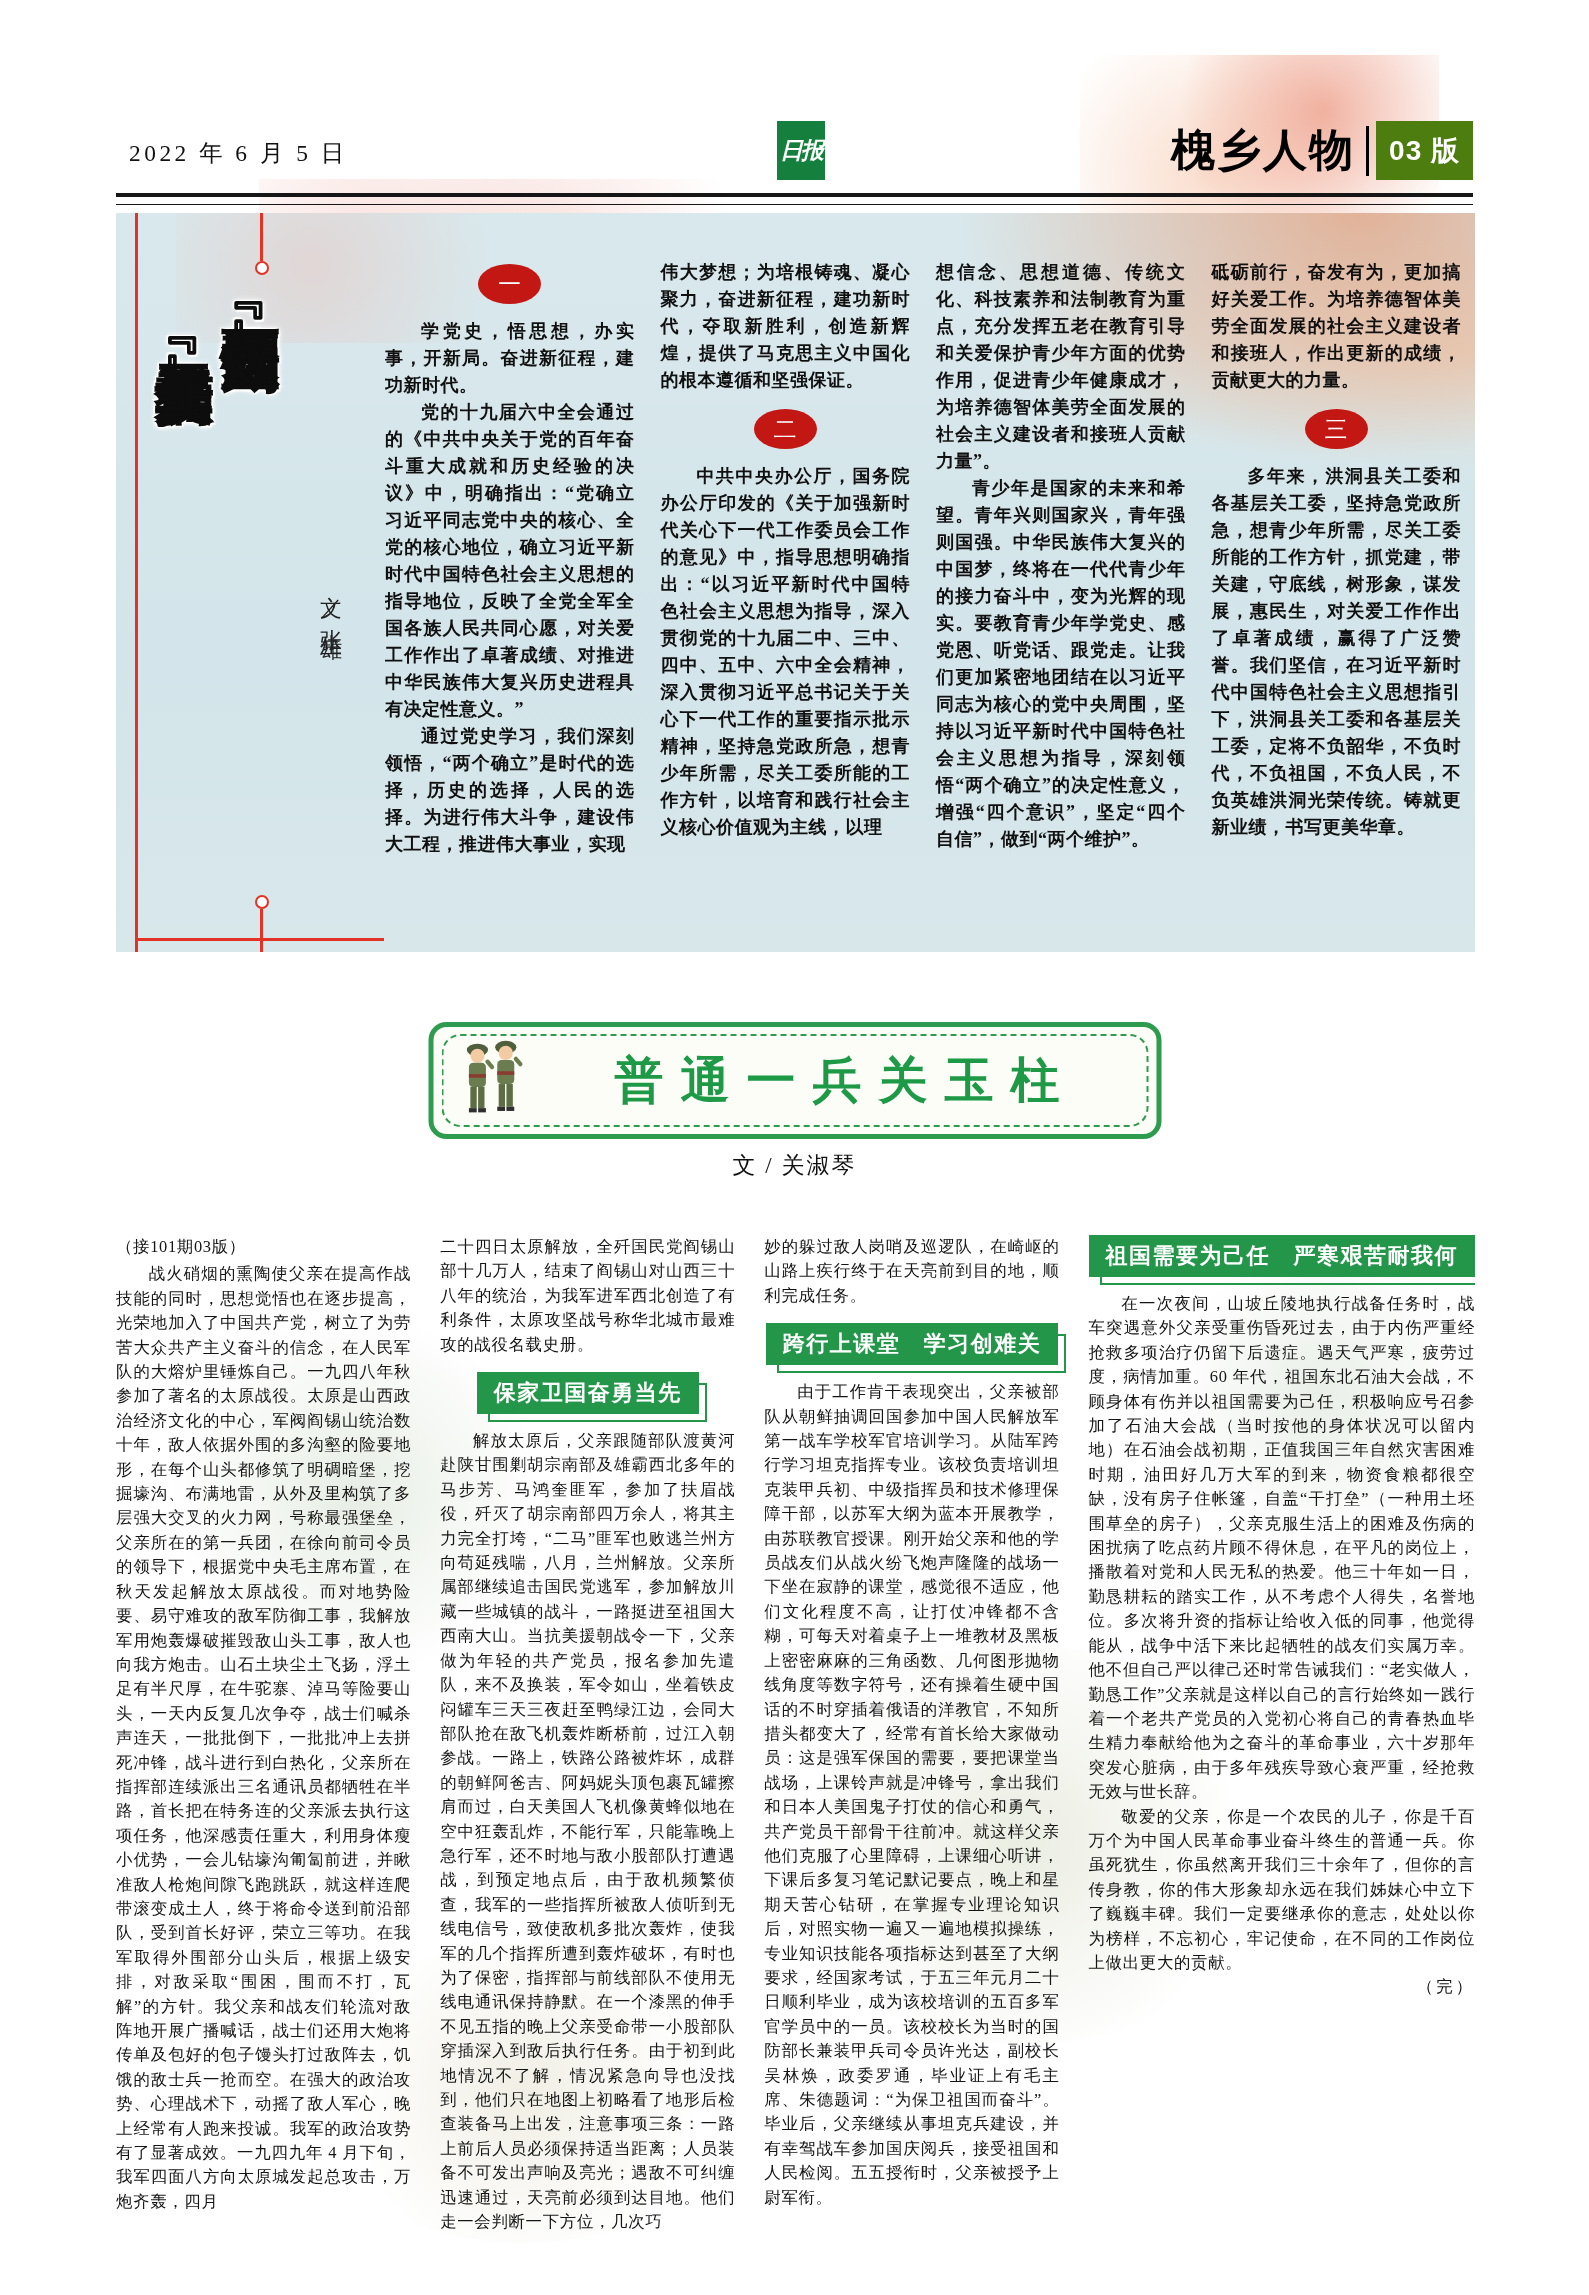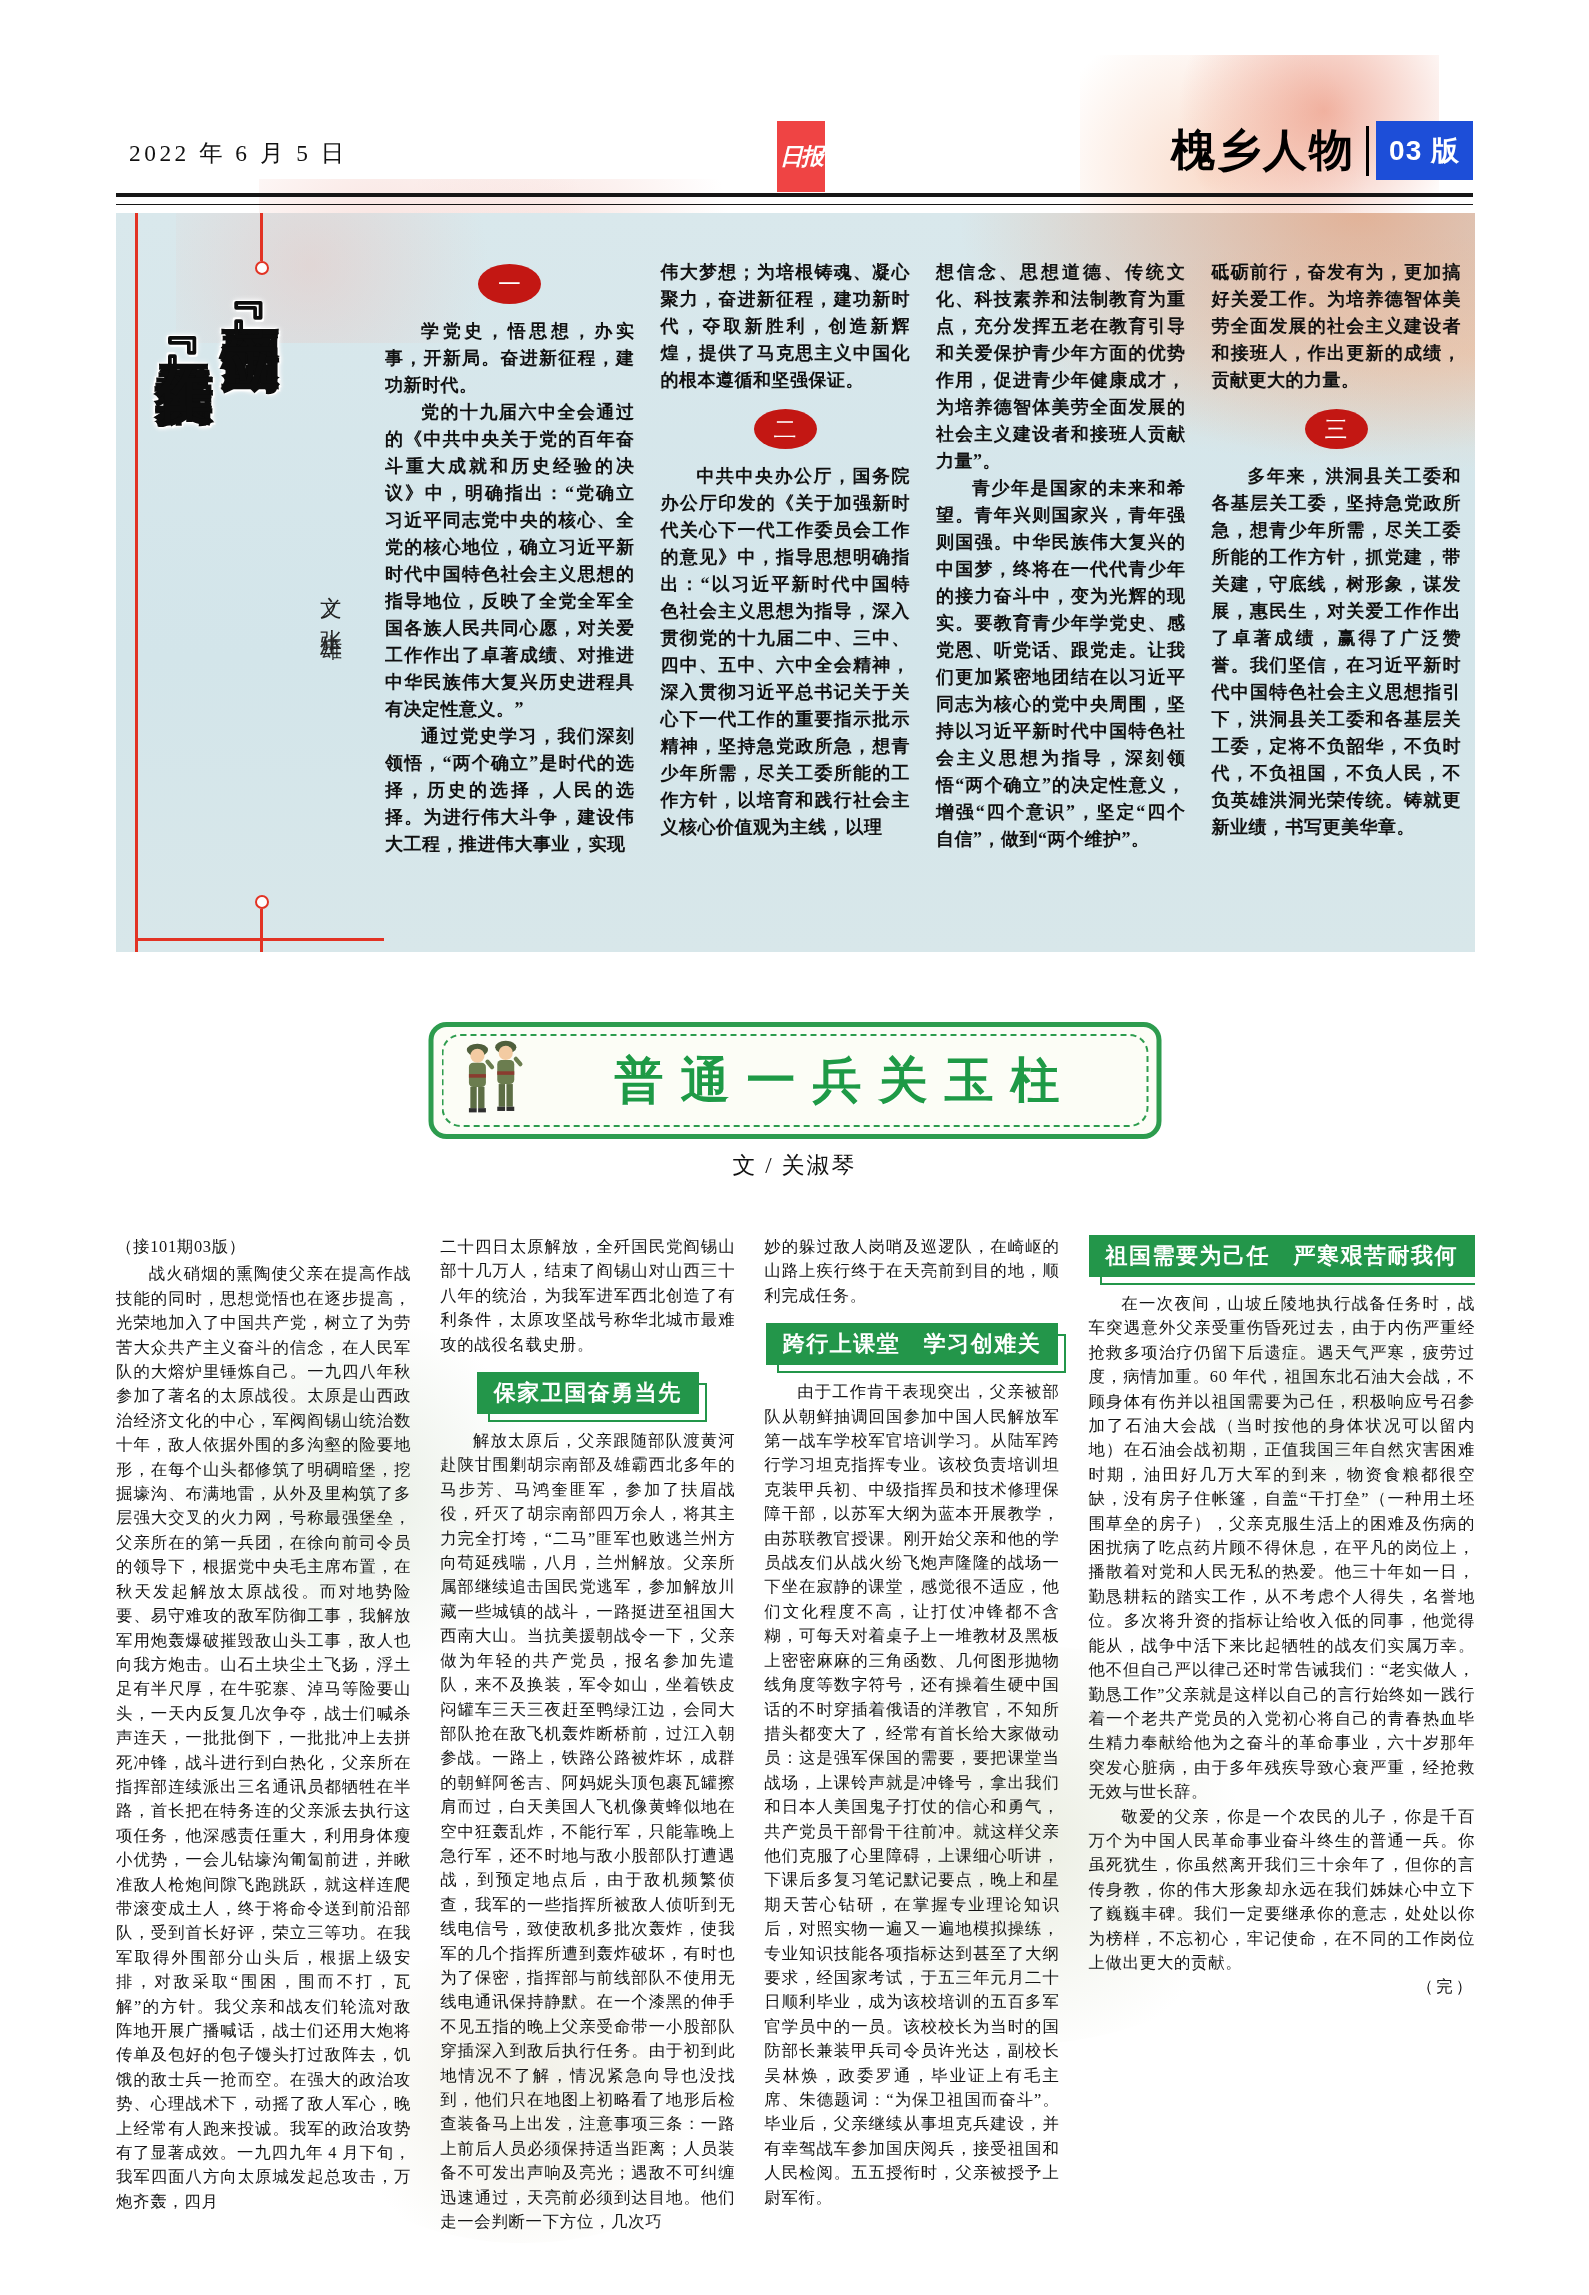--- a/index.html
+++ b/index.html
@@ -2,29 +2,29 @@
 <html style="font-size:8px"><head>
 <meta charset="utf-8">
 <style>
   html,body{margin:0;padding:0;background:#888;}
   .page{position:relative;width:1589px;height:2295px;background:#ffffff;overflow:hidden;
         font-family:"Liberation Serif","DejaVu Serif",serif;color:#1c1c1c;}
 
   
   .header{position:absolute;left:116px;right:116px;top:118px;height:66px;margin-left:13px;}
   .date{position:absolute;left:0;top:19px;font-size:23.4px;letter-spacing:3.5px;color:#111;}
-  .masthead{position:absolute;left:50%;transform:translateX(-50%);top:3px;width:48px;height:71px;
-            background:#ef4444;color:#fff;display:flex;align-items:center;justify-content:center;
+  .masthead{position:absolute;left:50%;transform:translateX(-50%);top:3px;width:48px;height:59px;
+            background:#15803d;color:#fff;display:flex;align-items:center;justify-content:center;
             font-family:"Liberation Sans","DejaVu Sans",sans-serif;font-weight:bold;font-style:italic;
             font-size:23px;letter-spacing:-2px;}
   .hdr-right{position:absolute;right:0;top:3px;display:flex;align-items:center;height:59px;}
   .section-title{font-family:"Liberation Sans","DejaVu Sans",sans-serif;font-weight:900;
                  font-size:44px;letter-spacing:2px;color:#000;}
   .hdr-bar{width:3px;height:50px;background:#000;margin:0 7px 0 11px;}
-  .page-no{background:#1d4ed8;color:#fff;font-family:"Liberation Sans","DejaVu Sans",sans-serif;
+  .page-no{background:#4d7c0f;color:#fff;font-family:"Liberation Sans","DejaVu Sans",sans-serif;
            font-weight:bold;font-size:28px;height:59px;display:flex;align-items:center;
            padding:0 13px;letter-spacing:1px;}
   .hdr-rule{position:absolute;left:116px;right:116px;top:193px;height:7px;
             border-top:4px solid #161616;border-bottom:1.5px solid #161616;}
 
   
   .deco{position:absolute;pointer-events:none;}
   .deco-corner{right:150px;top:55px;width:359px;height:159px;
     background:radial-gradient(circle at 68% 35%,rgba(224,88,52,.45),transparent 55%),
                radial-gradient(circle at 35% 75%,rgba(242,172,132,.40),transparent 62%);}

